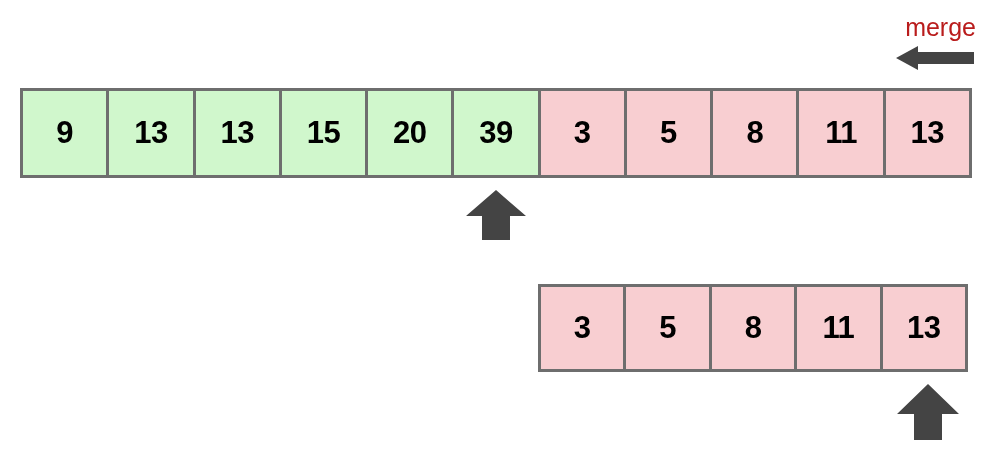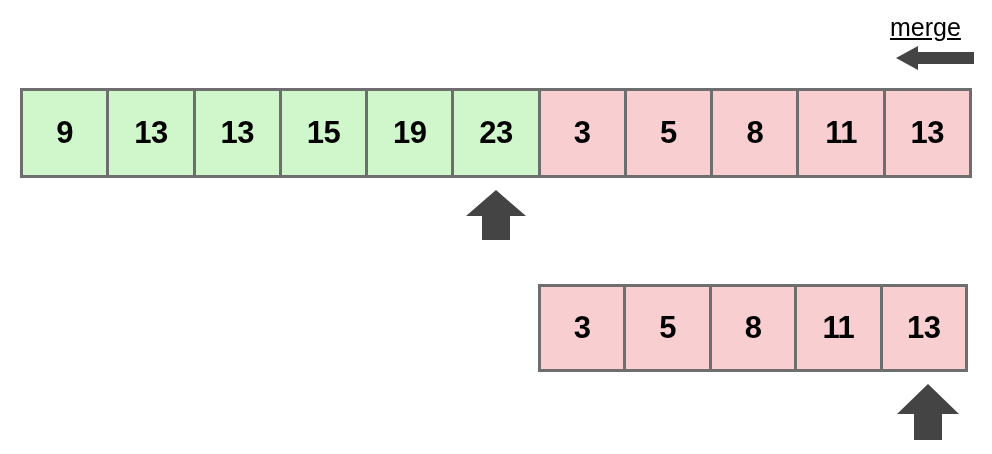--- a/index.html
+++ b/index.html
@@ -14,26 +14,25 @@
     font-family: "Liberation Sans", "DejaVu Sans", sans-serif;
     overflow: hidden;
   }
 
   
   #merge-label {
     position: absolute;
     left: 890px;
     top: 13px;
     width: 86px;
-    text-align: left;
+    text-align: right;
     font-size: 25px;
     line-height: 28px;
-    color: #000000;
+    color: #b91c1c;
     white-space: nowrap;
-    text-decoration: underline;
   }
   #merge-arrow {
     position: absolute;
     left: 896px;
     top: 46px;
     width: 78px;
     height: 24px;
   }
 
   
@@ -96,24 +95,24 @@
   <div class="cell green">
       <span>13</span>
     </div>
   <div class="cell green">
       <span>13</span>
     </div>
   <div class="cell green">
       <span>15</span>
     </div>
   <div class="cell green">
-      <span>19</span>
+      <span>20</span>
     </div>
   <div class="cell green">
-      <span>23</span>
+      <span>39</span>
     </div>
   <div class="cell pink">
       <span>3</span>
     </div>
   <div class="cell pink">
       <span>5</span>
     </div>
   <div class="cell pink">
       <span>8</span>
     </div>

